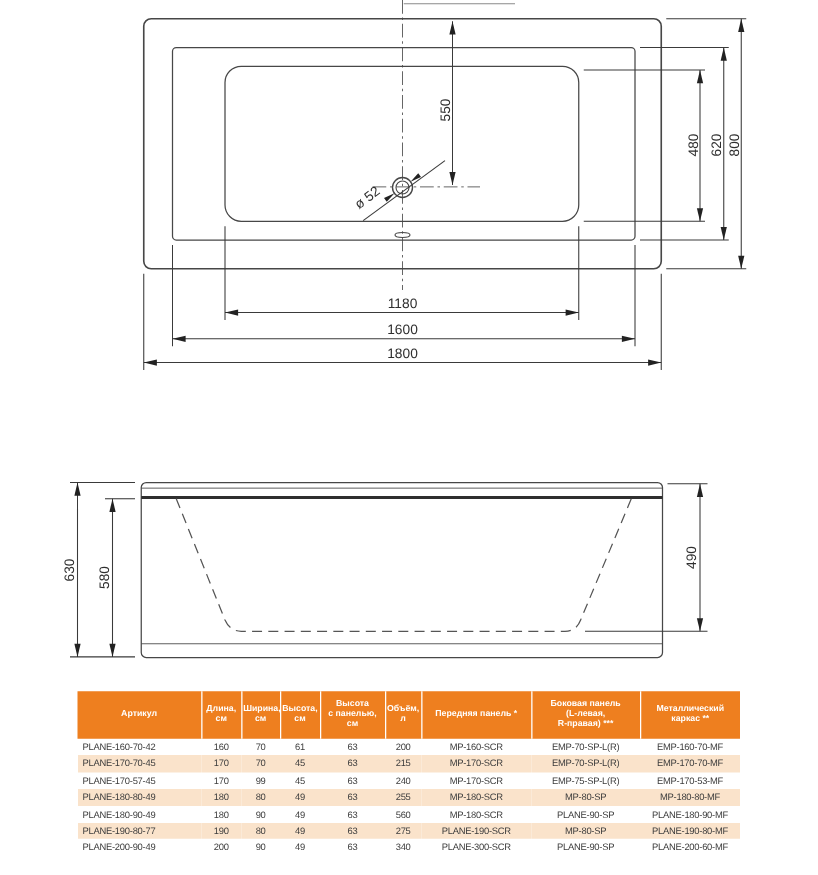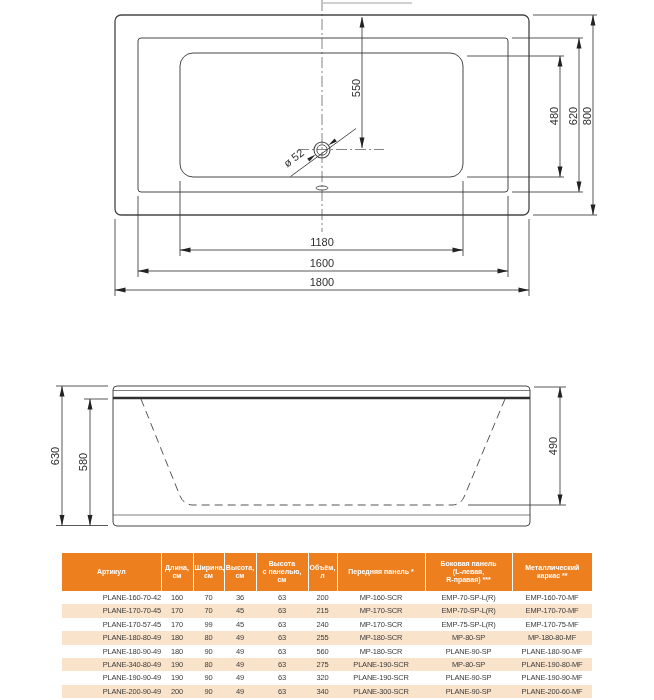--- a/index.html
+++ b/index.html
@@ -17,21 +17,21 @@
     background:#EE7F1F;color:#ffffff;font-size:7px;font-weight:bold;
     line-height:1.15;padding:2px 1px;vertical-align:middle;text-align:center;
     border-left:1.5px solid #ffffff;white-space:pre-line;height:38px;box-sizing:border-box;
   }
   table.spec th:first-child{border-left:none}
   table.spec td{
     font-size:7.5px;color:#3c3c3c;text-align:center;height:13.4px;
     line-height:13.4px;padding:0;white-space:nowrap;overflow:hidden;
     letter-spacing:-0.2px;
   }
-  table.spec td:first-child{text-align:right;padding-left:4px}
+  table.spec td:first-child{text-align:left;padding-left:4px}
   table.spec tbody tr:nth-child(even){background:#FAE3CB}
 </style>
 </head>
 <body>
 
 <svg class="drawing" width="654" height="553" viewBox="0 0 654 553">
   <defs>
     <marker id="da" markerUnits="userSpaceOnUse" markerWidth="12" markerHeight="8" refX="11" refY="4" orient="auto-start-reverse">
       <path d="M0.5,1.5 L11,4 L0.5,6.5 Z" fill="#222"></path>
     </marker>
@@ -153,21 +153,21 @@
 R-правая) ***</th>
       <th>Металлический
 каркас **</th>
     </tr>
   </thead>
   <tbody>
       <tr>
         <td>PLANE-160-70-42</td>
         <td>160</td>
         <td>70</td>
-        <td>36</td>
+        <td>61</td>
         <td>63</td>
         <td>200</td>
         <td>MP-160-SCR</td>
         <td>EMP-70-SP-L(R)</td>
         <td>EMP-160-70-MF</td>
       </tr>
       <tr>
         <td>PLANE-170-70-45</td>
         <td>170</td>
         <td>70</td>
@@ -180,21 +180,21 @@
       </tr>
       <tr>
         <td>PLANE-170-57-45</td>
         <td>170</td>
         <td>99</td>
         <td>45</td>
         <td>63</td>
         <td>240</td>
         <td>MP-170-SCR</td>
         <td>EMP-75-SP-L(R)</td>
-        <td>EMP-170-75-MF</td>
+        <td>EMP-170-53-MF</td>
       </tr>
       <tr>
         <td>PLANE-180-80-49</td>
         <td>180</td>
         <td>80</td>
         <td>49</td>
         <td>63</td>
         <td>255</td>
         <td>MP-180-SCR</td>
         <td>MP-80-SP</td>
@@ -205,42 +205,31 @@
         <td>180</td>
         <td>90</td>
         <td>49</td>
         <td>63</td>
         <td>560</td>
         <td>MP-180-SCR</td>
         <td>PLANE-90-SP</td>
         <td>PLANE-180-90-MF</td>
       </tr>
       <tr>
-        <td>PLANE-340-80-49</td>
+        <td>PLANE-190-80-77</td>
         <td>190</td>
         <td>80</td>
         <td>49</td>
         <td>63</td>
         <td>275</td>
         <td>PLANE-190-SCR</td>
         <td>MP-80-SP</td>
         <td>PLANE-190-80-MF</td>
       </tr>
       <tr>
-        <td>PLANE-190-90-49</td>
-        <td>190</td>
-        <td>90</td>
-        <td>49</td>
-        <td>63</td>
-        <td>320</td>
-        <td>PLANE-190-SCR</td>
-        <td>PLANE-90-SP</td>
-        <td>PLANE-190-90-MF</td>
-      </tr>
-      <tr>
         <td>PLANE-200-90-49</td>
         <td>200</td>
         <td>90</td>
         <td>49</td>
         <td>63</td>
         <td>340</td>
         <td>PLANE-300-SCR</td>
         <td>PLANE-90-SP</td>
         <td>PLANE-200-60-MF</td>
       </tr>

